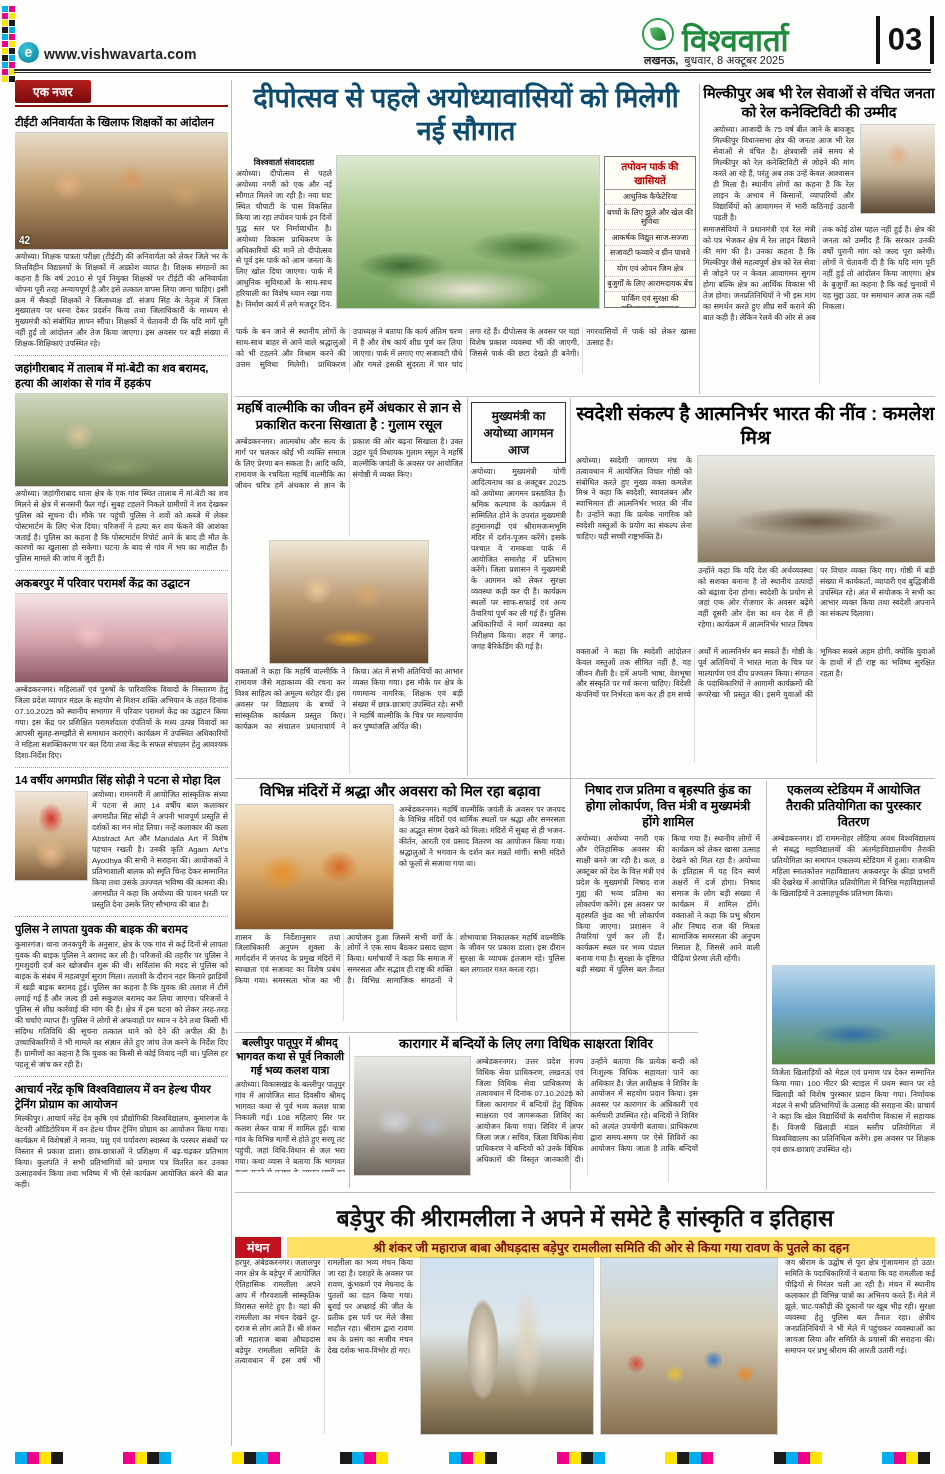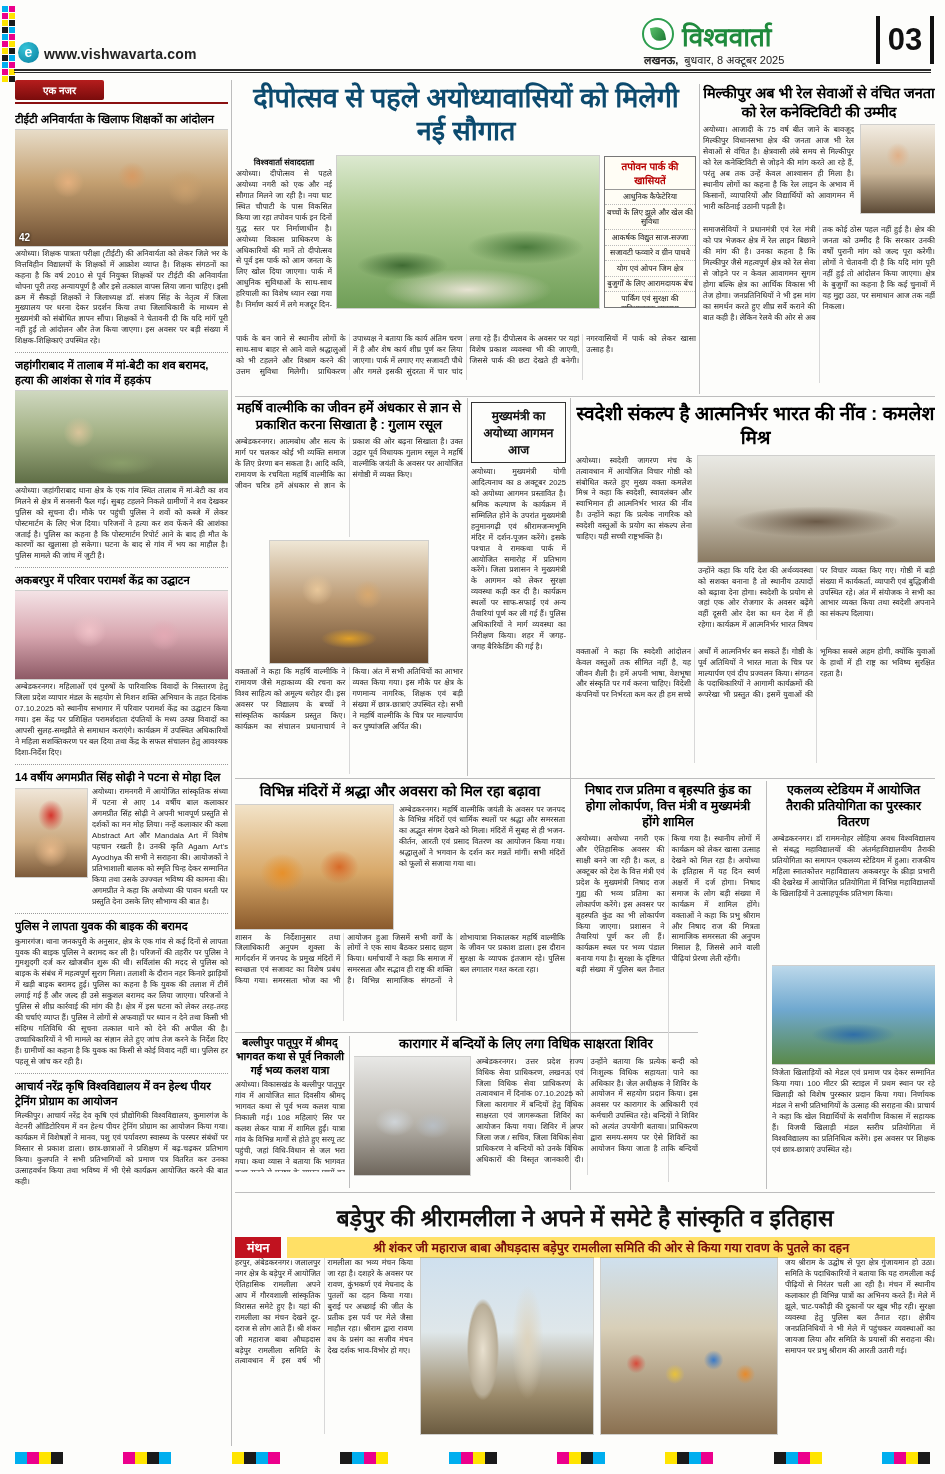--- a/index.html
+++ b/index.html
@@ -24,33 +24,33 @@
   #reg-marks div { width:6px; height:6px; }
   #hdr-logo { position:absolute; left:18px; top:42px; width:21px; height:21px; border-radius:50%;
     background:radial-gradient(circle at 35% 30%,#35c3d8,#0a7f9e); color:#fff; font-weight:bold;
     font-size:14px; text-align:center; line-height:21px; }
   #hdr-site { position:absolute; left:44px; top:46px; font-size:14px; font-weight:bold; color:#222; letter-spacing:.2px; }
   #hdr-title { position:absolute; left:240px; top:24px; width:430px; text-align:center; font-size:23px; font-weight:bold; color:#000; }
   #brand-icon { position:absolute; left:642px; top:18px; width:32px; height:32px; border-radius:50%;
     background:#fff; border:2px solid #2e9e4f; }
   #brand-icon::before { content:""; position:absolute; left:7px; top:7px; width:14px; height:14px;
     background:linear-gradient(135deg,#58c06a,#1f7a35); border-radius:0 60% 0 60%; transform:rotate(-10deg); }
-  #hdr-brand { position:absolute; left:682px; top:18px; font-size:26px; font-weight:bold; color:#1f8a3d; }
+  #hdr-brand { position:absolute; left:682px; top:18px; font-size:31px; font-weight:bold; color:#1f8a3d; }
   #hdr-date { position:absolute; left:644px; top:52px; width:220px; font-size:11px; color:#222; }
   #hdr-date b { margin-right:6px;text-align:center; }
   #hdr-pageno { position:absolute; left:876px; top:16px; width:58px; height:48px;
     border-left:4px solid #111; border-right:4px solid #111; text-align:center;
     font-size:31px; font-weight:bold; line-height:48px; color:#111; }
   #hdr-rule { position:absolute; left:14px; top:69px; width:917px; height:4px;
     border-top:2px solid #2a2a2a; border-bottom:1px solid #2a2a2a; }
 
   
   #sidebar { position:absolute; left:15px; top:80px; width:213px; height:1366px; overflow:hidden; }
   .sb-head { display:inline-block; background:linear-gradient(180deg,#b51d1d,#7a0c0c); color:#fff;
-    font-weight:bold; font-size:10px; padding:3px 28px; border-radius:2px; }
+    font-weight:bold; font-size:12px; padding:3px 18px; border-radius:2px; }
   .sb-rule { border-bottom:2px solid #8a1010; margin:2px 0 2px; }
   .sb-item { border-top:1px dotted #9a9a9a; padding-top:5px; margin-top:5px; overflow:hidden; }
   .sb-item.first { border-top:none; margin-top:3px; }
   .sb-h { font-size:11.2px; font-weight:bold; line-height:1.32; color:#000; margin-bottom:3px; }
   .sb-ph { width:100%; margin:2px 0 3px; }
   .sb-b { max-height:104px; }
   .ph-tag { position:absolute; left:4px; bottom:3px; color:#fff; font-size:10px; font-weight:bold; text-shadow:0 0 3px #000; }
   .sb-float { float:left; width:72px; height:88px; margin:2px 5px 2px 0; }
 
   
@@ -114,21 +114,21 @@
   #main-story h1 { font-size:27px; line-height:1.24; }
   #ms-sub { font-size:15px; font-weight:bold; text-align:center; margin-top:4px; }
   #ms-row { display:flex; gap:5px; margin-top:7px; }
   #ms-col1 { width:96px; }
   #ms-byline { font-size:8.2px; font-weight:bold; text-align:center; margin-bottom:2px; }
   #ms-body { height:142px; }
   #ms-photo { width:262px; height:152px; }
   #features { width:92px; height:152px; border:1px solid #777; background:#fffdf5; overflow:hidden; }
   .fb-title { color:#b80000; font-weight:bold; font-size:10px; text-align:center; padding:2px 1px; border-bottom:1px solid #999; }
   .fb-li { font-size:7.7px; line-height:1.25; padding:2.4px 2px; border-bottom:1px dotted #bbb; text-align:center; }
-  #ms-bottom { margin-top:23px; height:46px; }
+  #ms-bottom { margin-top:16px; height:46px; }
 
   
   .art-h { font-weight:bold; color:#000; text-align:center; line-height:1.28; }
   .box-h { border:1.5px solid #333; padding:4px 3px; font-weight:bold; text-align:center; }
 
   
   #bottom { position:absolute; left:235px; top:1196px; width:700px; }
   #bot-row1 { display:flex; gap:6px; align-items:stretch; }
   .kicker { background:#c1121f; color:#fff; font-weight:bold; font-size:12.5px; padding:2px 12px; white-space:nowrap; }
   .banner { background:#ffe066; color:#7a0c0c; font-weight:bold; font-size:12.5px; padding:2px 8px; flex:1; text-align:center; }
@@ -250,21 +250,21 @@
             <div class="fb-li">बुजुर्गों के लिए आरामदायक बेंच</div>
             <div class="fb-li">पार्किंग एवं सुरक्षा की सुविधाजनक व्यवस्था</div>
           </div>
       </div>
     </div>
     <div id="ms-bottom" class="bt c4">पार्क के बन जाने से स्थानीय लोगों के साथ-साथ बाहर से आने वाले श्रद्धालुओं को भी टहलने और विश्राम करने की उत्तम सुविधा मिलेगी। प्राधिकरण उपाध्यक्ष ने बताया कि कार्य अंतिम चरण में है और शेष कार्य शीघ्र पूर्ण कर लिया जाएगा। पार्क में लगाए गए सजावटी पौधे और गमले इसकी सुंदरता में चार चांद लगा रहे हैं। दीपोत्सव के अवसर पर यहां विशेष प्रकाश व्यवस्था भी की जाएगी, जिससे पार्क की छटा देखते ही बनेगी। नगरवासियों में पार्क को लेकर खासा उत्साह है।</div>
   </div>
 
   <div class="abs" style="left:703px; top:84px; width:232px; height:310px; overflow:hidden;">
     <div class="art-h" style="font-size:14.5px;">मिल्कीपुर अब भी रेल सेवाओं से वंचित जनता को रेल कनेक्टिविटी की उम्मीद</div>
-    <div style="display:flex; gap:7px; margin-top:4px;">
+    <div style="display:flex; gap:7px; margin-top:4px;margin-left:10px;">
       <div class="bt" style="flex:1; height:96px;">अयोध्या। आजादी के 75 वर्ष बीत जाने के बावजूद मिल्कीपुर विधानसभा क्षेत्र की जनता आज भी रेल सेवाओं से वंचित है। क्षेत्रवासी लंबे समय से मिल्कीपुर को रेल कनेक्टिविटी से जोड़ने की मांग करते आ रहे हैं, परंतु अब तक उन्हें केवल आश्वासन ही मिला है। स्थानीय लोगों का कहना है कि रेल लाइन के अभाव में किसानों, व्यापारियों और विद्यार्थियों को आवागमन में भारी कठिनाई उठानी पड़ती है।</div>
       <div class="photo ph-portrait" style="width:74px; height:88px;"></div>
     </div>
     <div class="bt c2" style="height:158px; margin-top:4px;">समाजसेवियों ने प्रधानमंत्री एवं रेल मंत्री को पत्र भेजकर क्षेत्र में रेल लाइन बिछाने की मांग की है। उनका कहना है कि मिल्कीपुर जैसे महत्वपूर्ण क्षेत्र को रेल सेवा से जोड़ने पर न केवल आवागमन सुगम होगा बल्कि क्षेत्र का आर्थिक विकास भी तेज होगा। जनप्रतिनिधियों ने भी इस मांग का समर्थन करते हुए शीघ्र सर्वे कराने की बात कही है। लेकिन रेलवे की ओर से अब तक कोई ठोस पहल नहीं हुई है। क्षेत्र की जनता को उम्मीद है कि सरकार उनकी वर्षों पुरानी मांग को जल्द पूरा करेगी। लोगों ने चेतावनी दी है कि यदि मांग पूरी नहीं हुई तो आंदोलन किया जाएगा। क्षेत्र के बुजुर्गों का कहना है कि कई चुनावों में यह मुद्दा उठा, पर समाधान आज तक नहीं निकला।</div>
   </div>
 
   <div class="abs" style="left:235px; top:400px; width:228px; height:374px; overflow:hidden;">
     <div class="art-h" style="font-size:13px;">महर्षि वाल्मीकि का जीवन हमें अंधकार से ज्ञान से प्रकाशित करना सिखाता है : गुलाम रसूल</div>
     <div class="bt c2" style="height:100px; margin-top:4px;">अम्बेडकरनगर। आत्मबोध और सत्य के मार्ग पर चलकर कोई भी व्यक्ति समाज के लिए प्रेरणा बन सकता है। आदि कवि, रामायण के रचयिता महर्षि वाल्मीकि का जीवन चरित्र हमें अंधकार से ज्ञान के प्रकाश की ओर बढ़ना सिखाता है। उक्त उद्गार पूर्व विधायक गुलाम रसूल ने महर्षि वाल्मीकि जयंती के अवसर पर आयोजित संगोष्ठी में व्यक्त किए।</div>
     <div class="photo ph-group" style="width:158px; height:122px; margin:4px auto;"></div>

